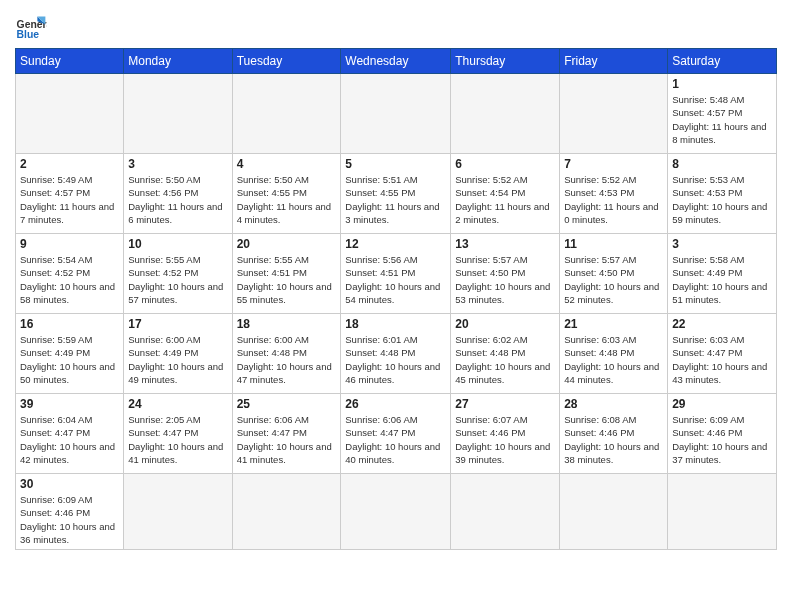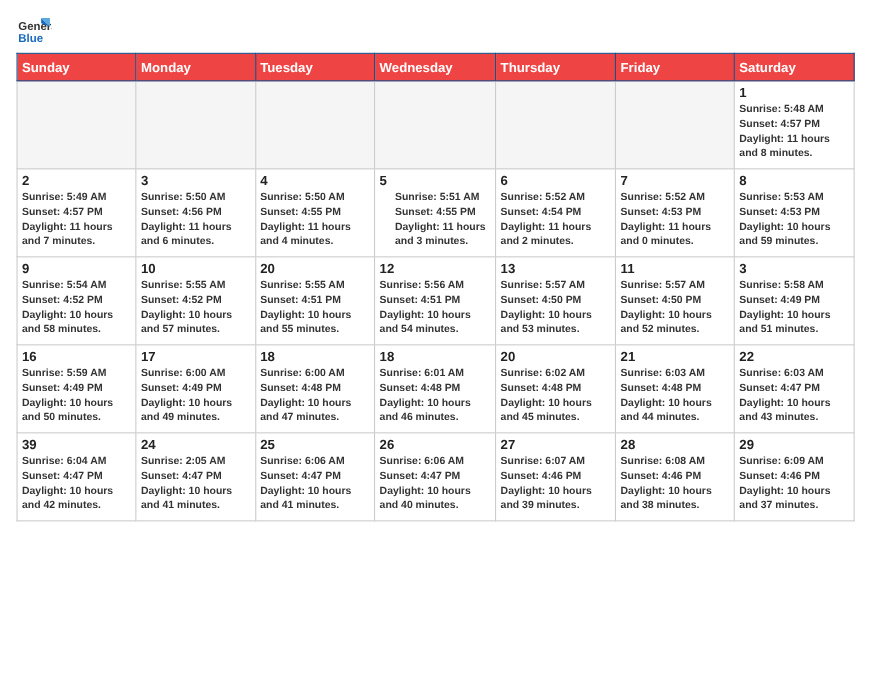--- a/index.html
+++ b/index.html
@@ -41,26 +41,26 @@
     .subtitle {
       font-size: 15px;
       color: #444;
     }
     .calendar {
       width: 100%;
       border-collapse: collapse;
       font-size: 10px;
     }
     .calendar thead th {
-      background: #ef4444;
+      background: #1d4ed8;
       color: #fff;
       padding: 5px 4px;
       text-align: left;
       font-size: 12px;
-      font-weight: bold;
+      font-weight: normal;
       border: 1px solid #1a4f8a;
     }
     .calendar tbody td {
       vertical-align: top;
       border: 1px solid #ccc;
       padding: 3px 4px;
       width: 113px;
       height: 80px;
       background: #fff;
     }
@@ -73,21 +73,20 @@
     .day-number {
       font-size: 12px;
       font-weight: bold;
       color: #222;
       margin-bottom: 2px;
     }
     .day-info {
       color: #333;
       line-height: 1.4;
       font-size: 9.5px;
-      font-weight: bold;
     }
     .row-shade td {
       background: #f0f0f0;
     }
   </style>
 </head>
 <body>
 
 <div class="header">
   <div class="logo">
@@ -151,21 +150,21 @@
 Daylight: 11 hours and 6 minutes.</div>
         </td>
         <td>
           <div class="day-number">4</div>
           <div class="day-info" style="white-space: pre-line;">Sunrise: 5:50 AM
 Sunset: 4:55 PM
 Daylight: 11 hours and 4 minutes.</div>
         </td>
         <td>
           <div class="day-number">5</div>
-          <div class="day-info" style="white-space: pre-line; margin-left: 14px;">Sunrise: 5:51 AM
+          <div class="day-info" style="white-space: pre-line;">Sunrise: 5:51 AM
 Sunset: 4:55 PM
 Daylight: 11 hours and 3 minutes.</div>
         </td>
         <td>
           <div class="day-number">6</div>
           <div class="day-info" style="white-space: pre-line;">Sunrise: 5:52 AM
 Sunset: 4:54 PM
 Daylight: 11 hours and 2 minutes.</div>
         </td>
         <td>
@@ -306,14 +305,28 @@
 Sunset: 4:46 PM
 Daylight: 10 hours and 38 minutes.</div>
         </td>
         <td>
           <div class="day-number">29</div>
           <div class="day-info" style="white-space: pre-line;">Sunrise: 6:09 AM
 Sunset: 4:46 PM
 Daylight: 10 hours and 37 minutes.</div>
         </td>
       </tr>
+      <tr>
+        <td class="last-row">
+          <div class="day-number">30</div>
+          <div class="day-info" style="white-space: pre-line;">Sunrise: 6:09 AM
+Sunset: 4:46 PM
+Daylight: 10 hours and 36 minutes.</div>
+        </td>
+        <td class="empty last-row"></td>
+        <td class="empty last-row"></td>
+        <td class="empty last-row"></td>
+        <td class="empty last-row"></td>
+        <td class="empty last-row"></td>
+        <td class="empty last-row"></td>
+      </tr>
     </tbody>
 </table>
 
 </body></html>

